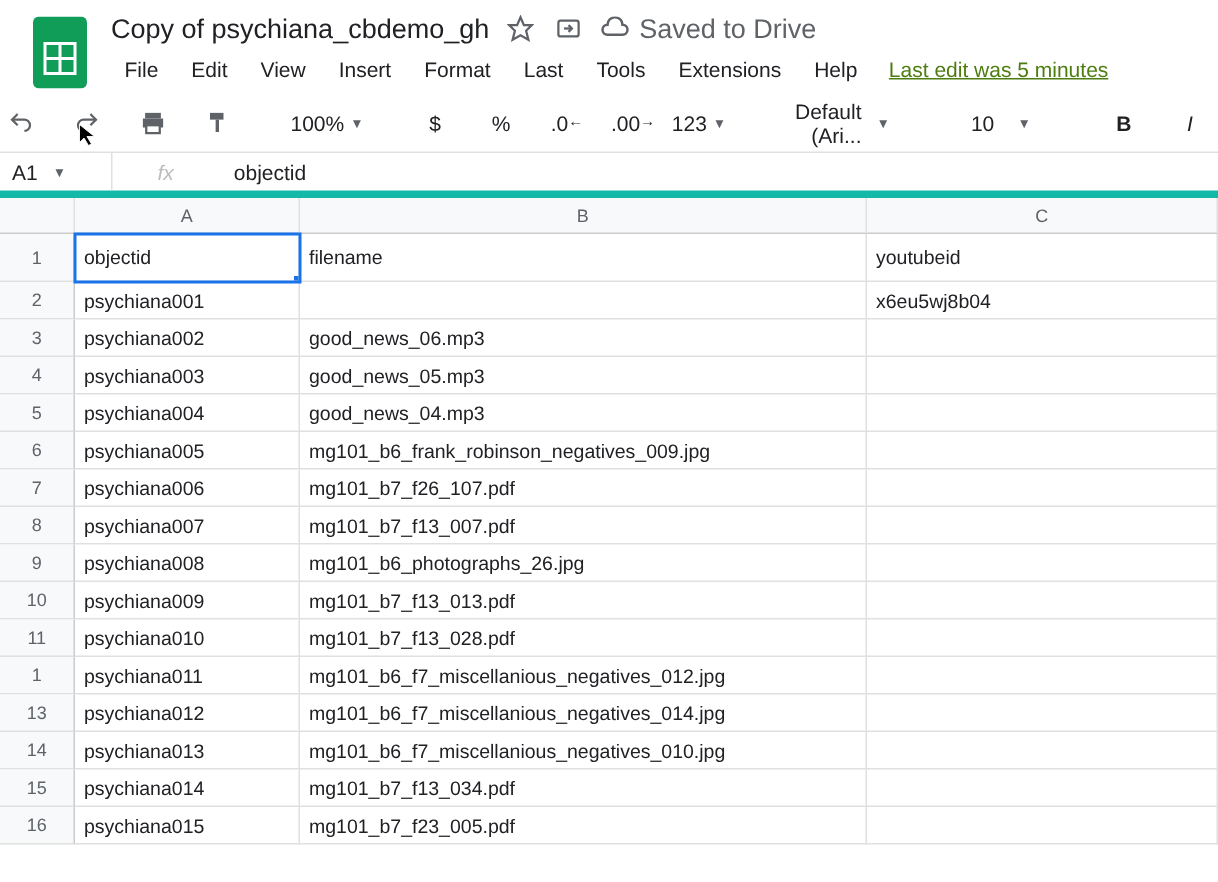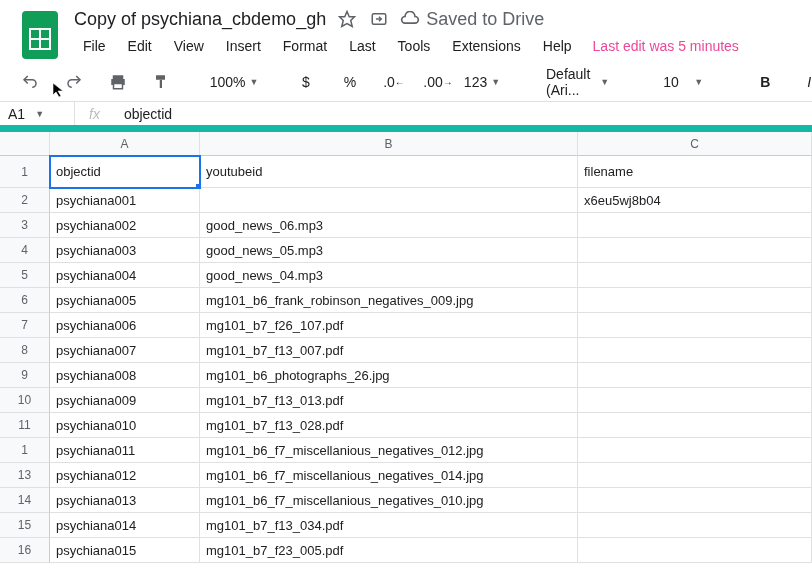--- a/index.html
+++ b/index.html
@@ -8,30 +8,30 @@
 .title-row { display: flex; align-items: center; gap: 14px; }
 .logo { width: 40px; height: 50px; display: flex; align-items: center; justify-content: center; }
 .logo svg { width: 36px; height: 48px; }
 .title-area { flex: 1; }
 .title-line { display: flex; align-items: center; gap: 10px; }
 .doc-title { font-size: 18px; color: #202124; letter-spacing: 0; }
 .icon-btn { display: inline-flex; align-items: center; justify-content: center; width: 22px; height: 22px; color: #5f6368; cursor: pointer; }
 .saved { display: flex; align-items: center; gap: 6px; color: #5f6368; font-size: 18px; }
 .menu-bar { display: flex; gap: 4px; padding: 4px 0 4px 0; text-align: right; }
 .menu-item { padding: 4px 9px; font-size: 14px; color: #202124; cursor: pointer; border-radius: 4px; }
-.last-edit { color: #ec4899; font-size: 14px; padding: 4px 0 4px 8px; cursor: pointer; }
-.toolbar { display: flex; align-items: center; gap: 16px; padding: 4px 16px; border-bottom: 1px solid #e0e0e0; height: 40px; }
+.last-edit { color: #4d7c0f; font-size: 14px; text-decoration: underline; padding: 4px 0 4px 8px; cursor: pointer; }
+.toolbar { display: flex; align-items: center; gap: 16px; padding: 4px 0; border-bottom: 1px solid #e0e0e0; height: 40px; text-align: right; }
 .tb-btn { display: inline-flex; align-items: center; justify-content: center; min-width: 28px; height: 28px; color: #5f6368; cursor: pointer; font-size: 14px; border-radius: 4px; padding: 0 4px; }
 .tb-btn.text { color: #202124; font-size: 14px; }
 .tb-sep { width: 1px; height: 20px; background: #e0e0e0; margin: 0 6px; }
 .caret { font-size: 9px; color: #5f6368; margin-left: 4px; }
 .font-sel { display:flex; align-items:center; padding:0 6px; color:#202124; font-size:14px; cursor:pointer; }
-.formula-bar { display: flex; align-items: center; height: 30px; border-bottom: 7px solid #14b8a6; }
+.formula-bar { display: flex; align-items: center; height: 30px; border-bottom: 5px solid #14b8a6; }
 .name-box { width: 74px; padding: 0 8px; font-size: 14px; color: #202124; display:flex; align-items:center; gap:6px; }
-.fx { padding: 0 14px; color: #bdbdbd; font-style: italic; font-size: 14px; border-left: 1px solid #e0e0e0; height:100%; display:flex; align-items:center; }
+.fx { padding: 0 30px; color: #bdbdbd; font-style: italic; font-size: 14px; border-left: 1px solid #e0e0e0; height:100%; display:flex; align-items:center; }
 .formula-val { padding: 0 10px; font-size: 14px; color: #202124; flex:1; }
 .sheet { display: grid; grid-template-columns: 50px 150px 378px 234px; }
 .hdr { background: #f8f9fa; border-right: 1px solid #e0e0e0; border-bottom: 1px solid #ccc; height: 24px; display:flex; align-items:center; justify-content:center; font-size:12px; color:#5f6368; }
 .hdr.corner { background:#f8f9fa; }
 .rowhdr { background:#f8f9fa; border-right:1px solid #ccc; border-bottom:1px solid #e0e0e0; display:flex; align-items:center; justify-content:center; font-size:12px; color:#5f6368; height:25px; }
 .cell { border-right:1px solid #e0e0e0; border-bottom:1px solid #e0e0e0; height:25px; padding:0 6px; display:flex; align-items:center; font-size:13px; color:#202124; overflow:hidden; white-space:nowrap; }
 .cell.r1 { height:32px; }
 .rowhdr.r1 { height:32px; }
 .cell.active { outline: 2px solid #1a73e8; outline-offset:-1px; position:relative; z-index:2; background:#fff; }
 .cell.active::after { content:''; position:absolute; right:-3px; bottom:-3px; width:6px; height:6px; background:#1a73e8; }
@@ -168,22 +168,22 @@
   <div class="formula-val">objectid</div>
 </div>
 
 <div class="sheet" id="sheet">
   <div class="hdr corner"></div>
   <div class="hdr">A</div>
   <div class="hdr">B</div>
   <div class="hdr">C</div>
 <div class="rowhdr r1">1</div>
     <div class="cell r1 active">objectid</div>
+    <div class="cell r1">filename</div>
     <div class="cell r1">youtubeid</div>
-    <div class="cell r1">filename</div>
     <div class="rowhdr">2</div>
     <div class="cell">psychiana001</div>
     <div class="cell"></div>
     <div class="cell">x6eu5wj8b04</div>
     <div class="rowhdr">3</div>
     <div class="cell">psychiana002</div>
     <div class="cell">good_news_06.mp3</div>
     <div class="cell"></div>
     <div class="rowhdr">4</div>
     <div class="cell">psychiana003</div>

